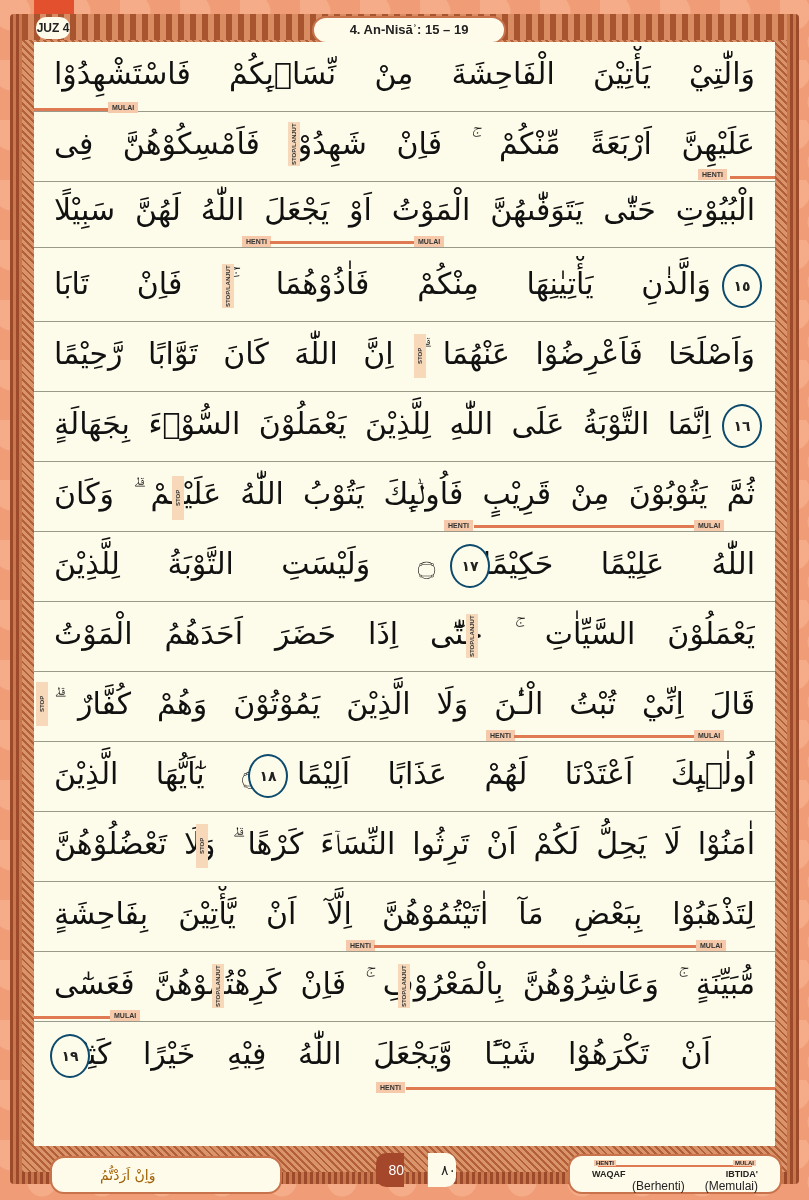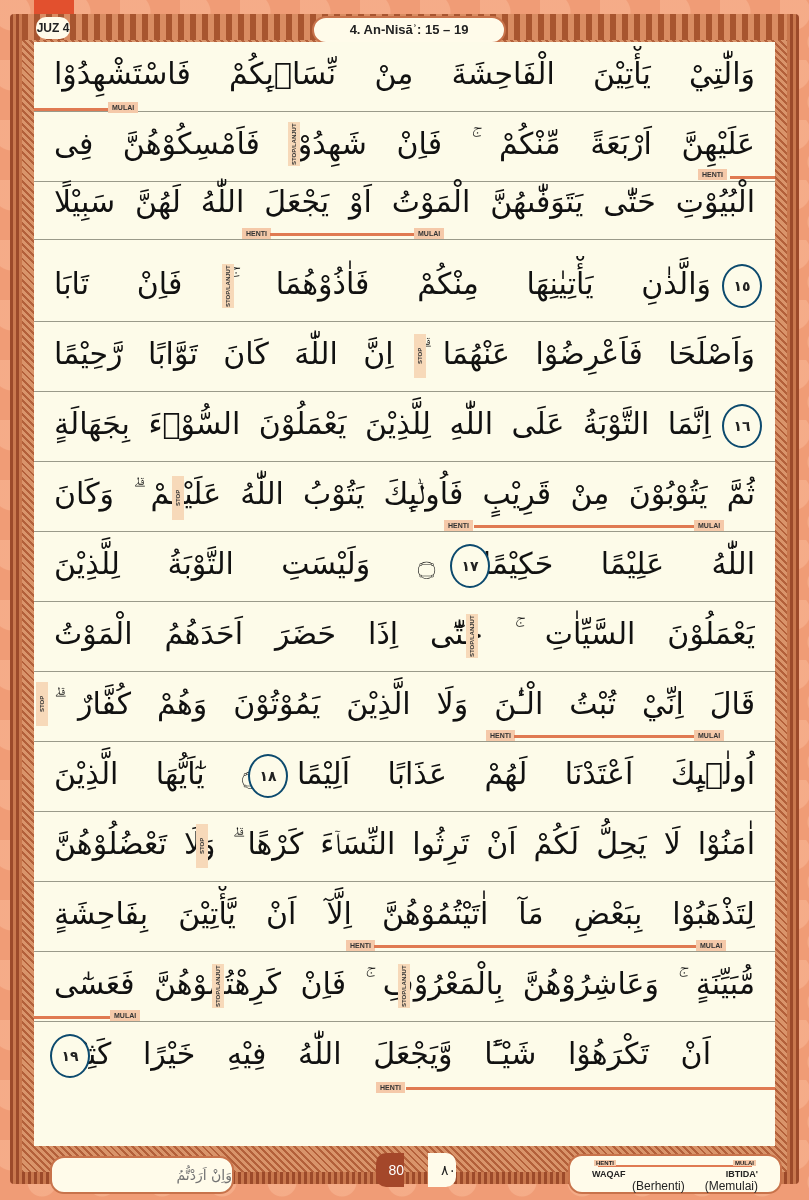--- a/index.html
+++ b/index.html
@@ -75,21 +75,21 @@
   .ayah-num {
     position:absolute; width:36px; height:40px;
     border:2px solid #0c4a6e; border-radius:50%;
     background:#fdfbe9; color:#222;
     font-family:"DejaVu Sans", sans-serif; font-size:14px; font-weight:bold;
     text-align:center; line-height:40px;
   }
   .footer-left {
     position:absolute; left:50px; top:1156px; width:180px; height:34px;
     background:#fffbea; border:2px solid #c8734b; border-radius:14px;
-    direction:rtl; font-family:"DejaVu Sans", sans-serif; font-size:14px; text-align:right; line-height:34px; color:#737373;
+    direction:rtl; font-family:"DejaVu Sans", sans-serif; font-size:14px; text-align:left; line-height:34px; color:#a16207;padding-left:48px;
   }
   .page-num {
     position:absolute; left:376px; top:1153px; height:34px; display:flex;
     border-radius:10px; overflow:hidden;
   }
   .page-num span {
     display:block; width:28px; height:34px; line-height:34px; text-align:right;
     font-family:"Liberation Sans", sans-serif; font-size:14px;
   }
   .pn-latin { background:#a4472a; color:#fff; }
@@ -126,21 +126,21 @@
     <div class="marker-tag" style="left:74px;top:60px">MULAI</div>
   </div>
 
   <div class="line" style="top:70px">
     <div class="ayah-text">عَلَيْهِنَّ اَرْبَعَةً مِّنْكُمْ ۚ فَاِنْ شَهِدُوْا فَاَمْسِكُوْهُنَّ فِى</div>
     <div class="stop-sign" style="left:254px;top:10px">STOP/LANJUT</div>
     <div class="marker-tag" style="left:664px;top:57px">HENTI</div>
     <div class="marker-strip" style="left:696px;width:45px;top:64px"></div>
   </div>
 
-  <div class="line" style="top:128px">
+  <div class="line" style="top:136px">
     <div class="ayah-text">
       <span>الْبُيُوْتِ حَتّٰى يَتَوَفّٰىهُنَّ الْمَوْتُ اَوْ يَجْعَلَ اللّٰهُ لَهُنَّ سَبِيْلًا</span>
     </div>
     <div class="marker-tag" style="left:208px;top:58px">HENTI</div>
     <div class="marker-strip" style="left:236px;width:146px;top:63px"></div>
     <div class="marker-tag" style="left:380px;top:58px">MULAI</div>
   </div>
 
   <div class="line" style="top:210px">
     <div class="ayah-text" style="right:64px">وَالَّذٰنِ يَأْتِيٰنِهَا مِنْكُمْ فَاٰذُوْهُمَا ۚ فَاِنْ تَابَا</div>

